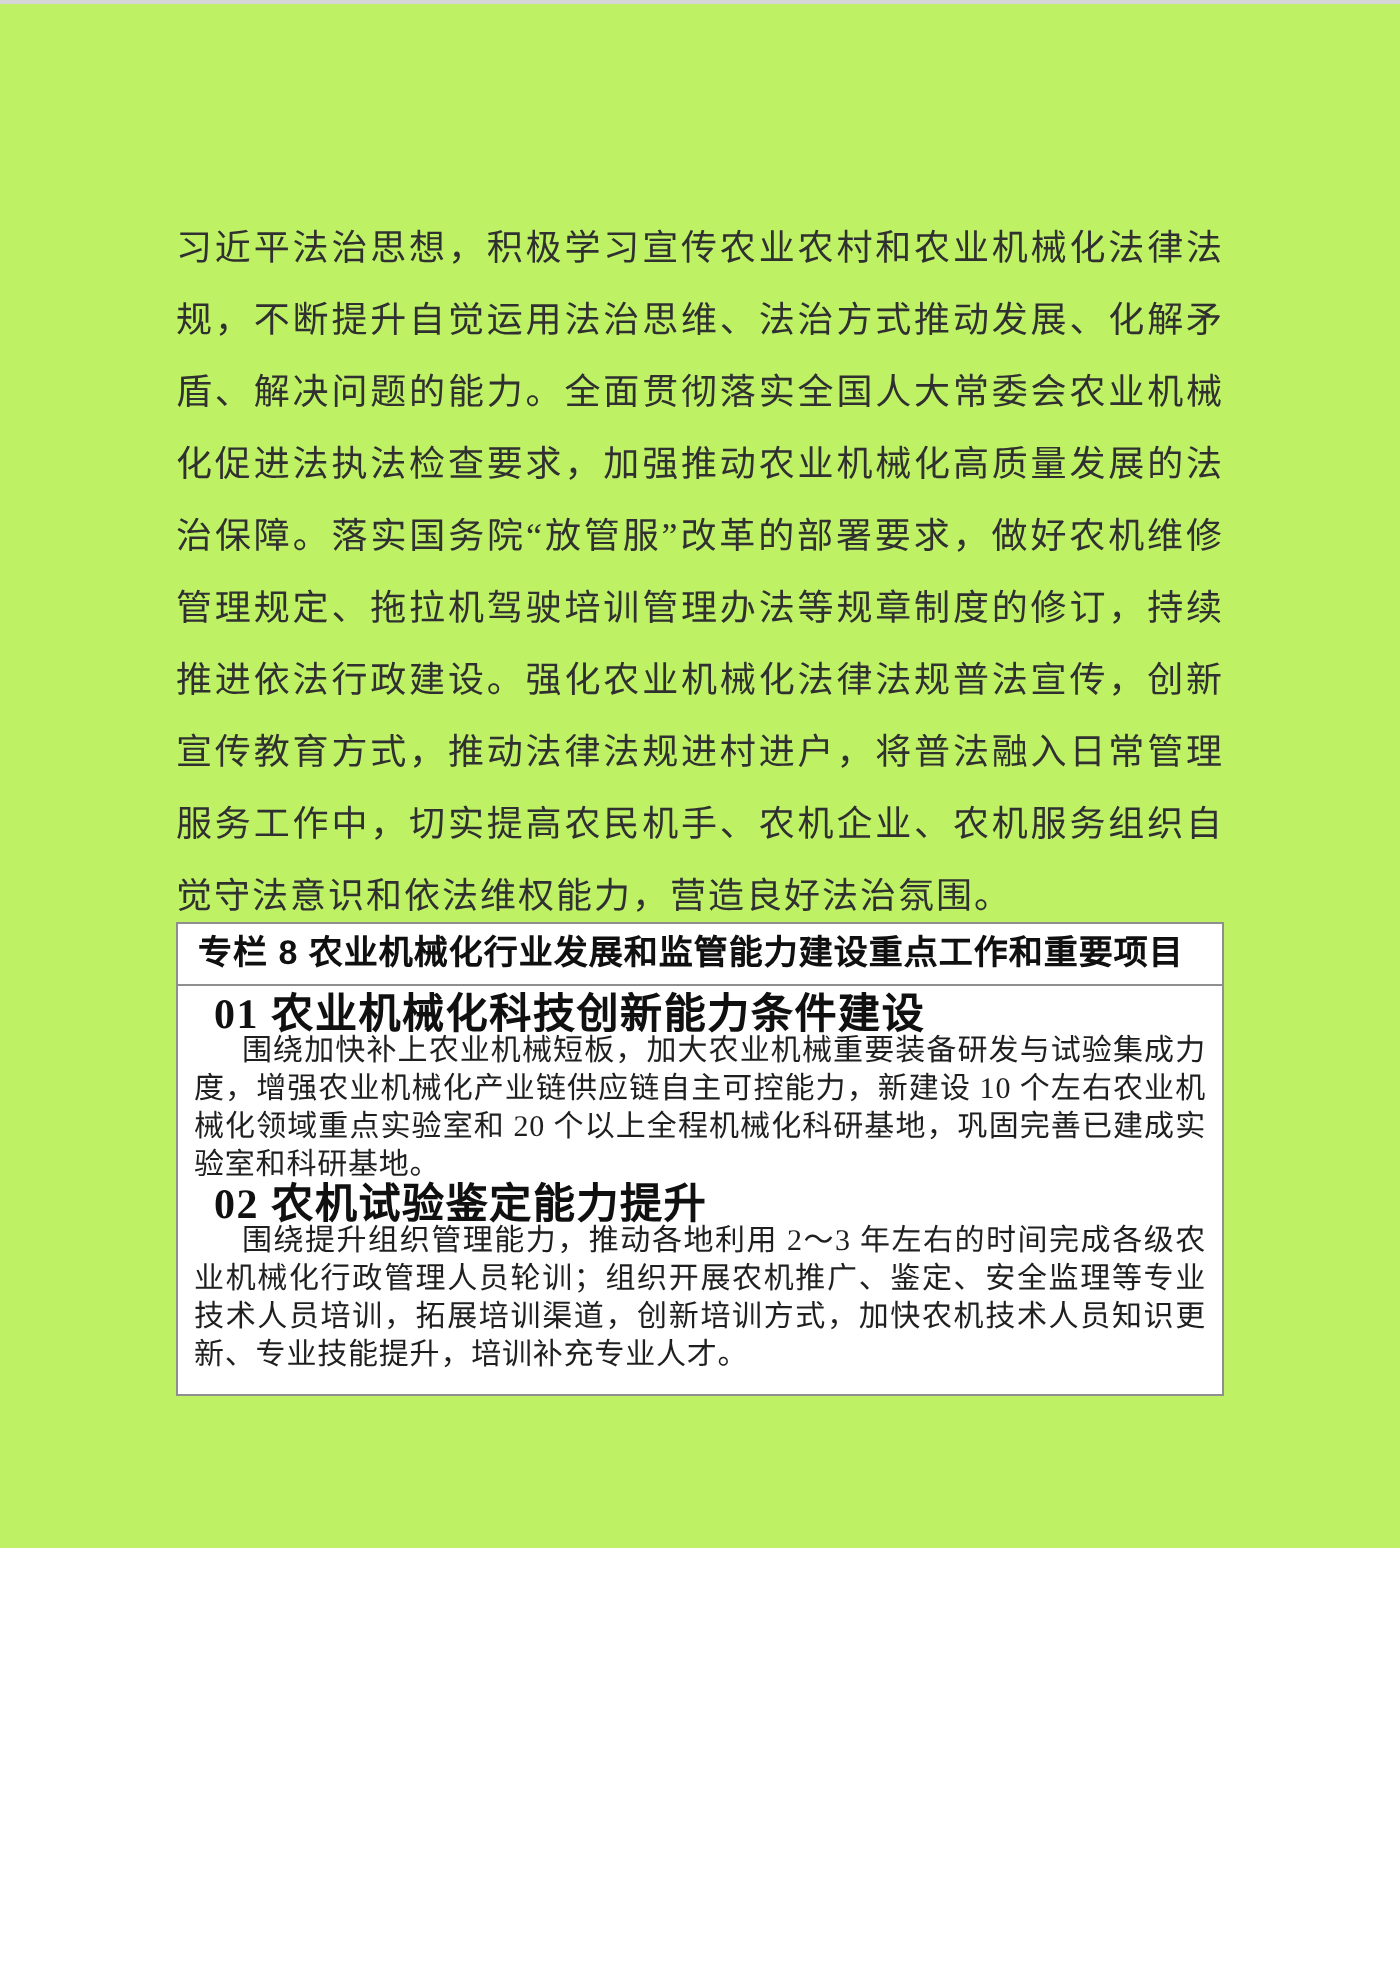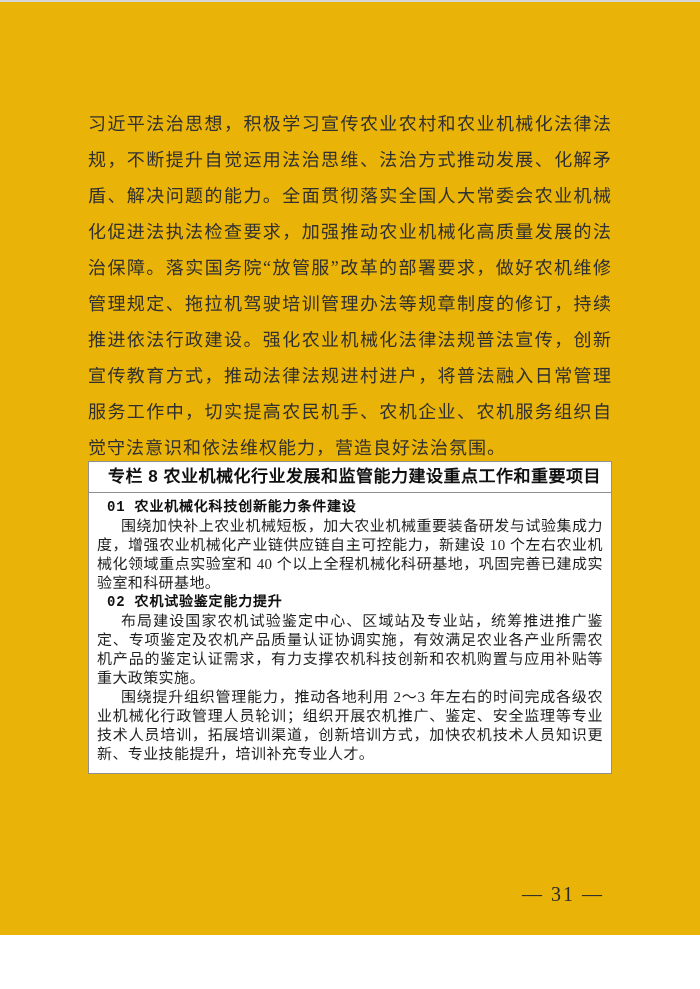--- a/index.html
+++ b/index.html
@@ -3,22 +3,22 @@
 <meta charset="utf-8">
 <style>
   html, body {
     margin: 0;
     padding: 0;
     background: #ffffff;
   }
   .page {
     position: relative;
     width: 700px;
-    height: 935px;
-    background: #eab308;
+    height: 774px;
+    background: #bef264;
     overflow: hidden;
     font-family: "Liberation Serif", serif;
   }
   .scan-edge {
     position: absolute;
     top: 0;
     left: 0;
     width: 700px;
     height: 2px;
     background: #d6d6d6;
@@ -42,43 +42,43 @@
     left: 88px;
     top: 461px;
     width: 524px;
     box-sizing: border-box;
     border: 1px solid #8f8f8f;
     background: #ffffff;
   }
   .panel-title {
     padding: 5px 10px 6px 10px;
     border-bottom: 1px solid #8f8f8f;
-    text-align: right;
+    text-align: left;
     font-family: "Liberation Sans", sans-serif;
     font-weight: 700;
     font-size: 17px;
     line-height: 19px;
     letter-spacing: 0.5px;
     color: #101010;
   }
   .panel-body {
     padding: 5px 8px 9px 8px;
     font-family: "Liberation Serif", serif;
     font-size: 15px;
     line-height: 19px;
     letter-spacing: 0.4px;
     text-align: justify;
     text-justify: inter-ideograph;
     color: #1f1f1f;
   }
   .item-heading {
     margin: 0 0 0 10px;
-    font-family: Liberation Mono, monospace;
+    font-family: Liberation Serif, serif;
     font-weight: 700;
-    font-size: 14px;
+    font-size: 21px;
     line-height: 19px;
     letter-spacing: 0.8px;
     color: #101010;
     text-align: left;
   }
   .item-text {
     margin: 0;
     text-indent: 24px;
   }
   .page-number {
@@ -100,24 +100,23 @@
 
   <div class="scan-edge"></div>
 
   <p class="body-text">习近平法治思想，积极学习宣传农业农村和农业机械化法律法规，不断提升自觉运用法治思维、法治方式推动发展、化解矛盾、解决问题的能力。全面贯彻落实全国人大常委会农业机械化促进法执法检查要求，加强推动农业机械化高质量发展的法治保障。落实国务院“放管服”改革的部署要求，做好农机维修管理规定、拖拉机驾驶培训管理办法等规章制度的修订，持续推进依法行政建设。强化农业机械化法律法规普法宣传，创新宣传教育方式，推动法律法规进村进户，将普法融入日常管理服务工作中，切实提高农民机手、农机企业、农机服务组织自觉守法意识和依法维权能力，营造良好法治氛围。</p>
 
   <section class="panel">
     <div class="panel-title">专栏 8 农业机械化行业发展和监管能力建设重点工作和重要项目</div>
     <div class="panel-body">
 
       <h3 class="item-heading">01 农业机械化科技创新能力条件建设</h3>
-      <p class="item-text">围绕加快补上农业机械短板，加大农业机械重要装备研发与试验集成力度，增强农业机械化产业链供应链自主可控能力，新建设 10 个左右农业机械化领域重点实验室和 40 个以上全程机械化科研基地，巩固完善已建成实验室和科研基地。</p>
+      <p class="item-text">围绕加快补上农业机械短板，加大农业机械重要装备研发与试验集成力度，增强农业机械化产业链供应链自主可控能力，新建设 10 个左右农业机械化领域重点实验室和 20 个以上全程机械化科研基地，巩固完善已建成实验室和科研基地。</p>
 
       <h3 class="item-heading">02 农机试验鉴定能力提升</h3>
-      <p class="item-text">布局建设国家农机试验鉴定中心、区域站及专业站，统筹推进推广鉴定、专项鉴定及农机产品质量认证协调实施，有效满足农业各产业所需农机产品的鉴定认证需求，有力支撑农机科技创新和农机购置与应用补贴等重大政策实施。</p>
 
 
       <p class="item-text">围绕提升组织管理能力，推动各地利用 2～3 年左右的时间完成各级农业机械化行政管理人员轮训；组织开展农机推广、鉴定、安全监理等专业技术人员培训，拓展培训渠道，创新培训方式，加快农机技术人员知识更新、专业技能提升，培训补充专业人才。</p>
 
     </div>
   </section>
 
   <div class="page-number">— 31 —</div>
 
 </div>

